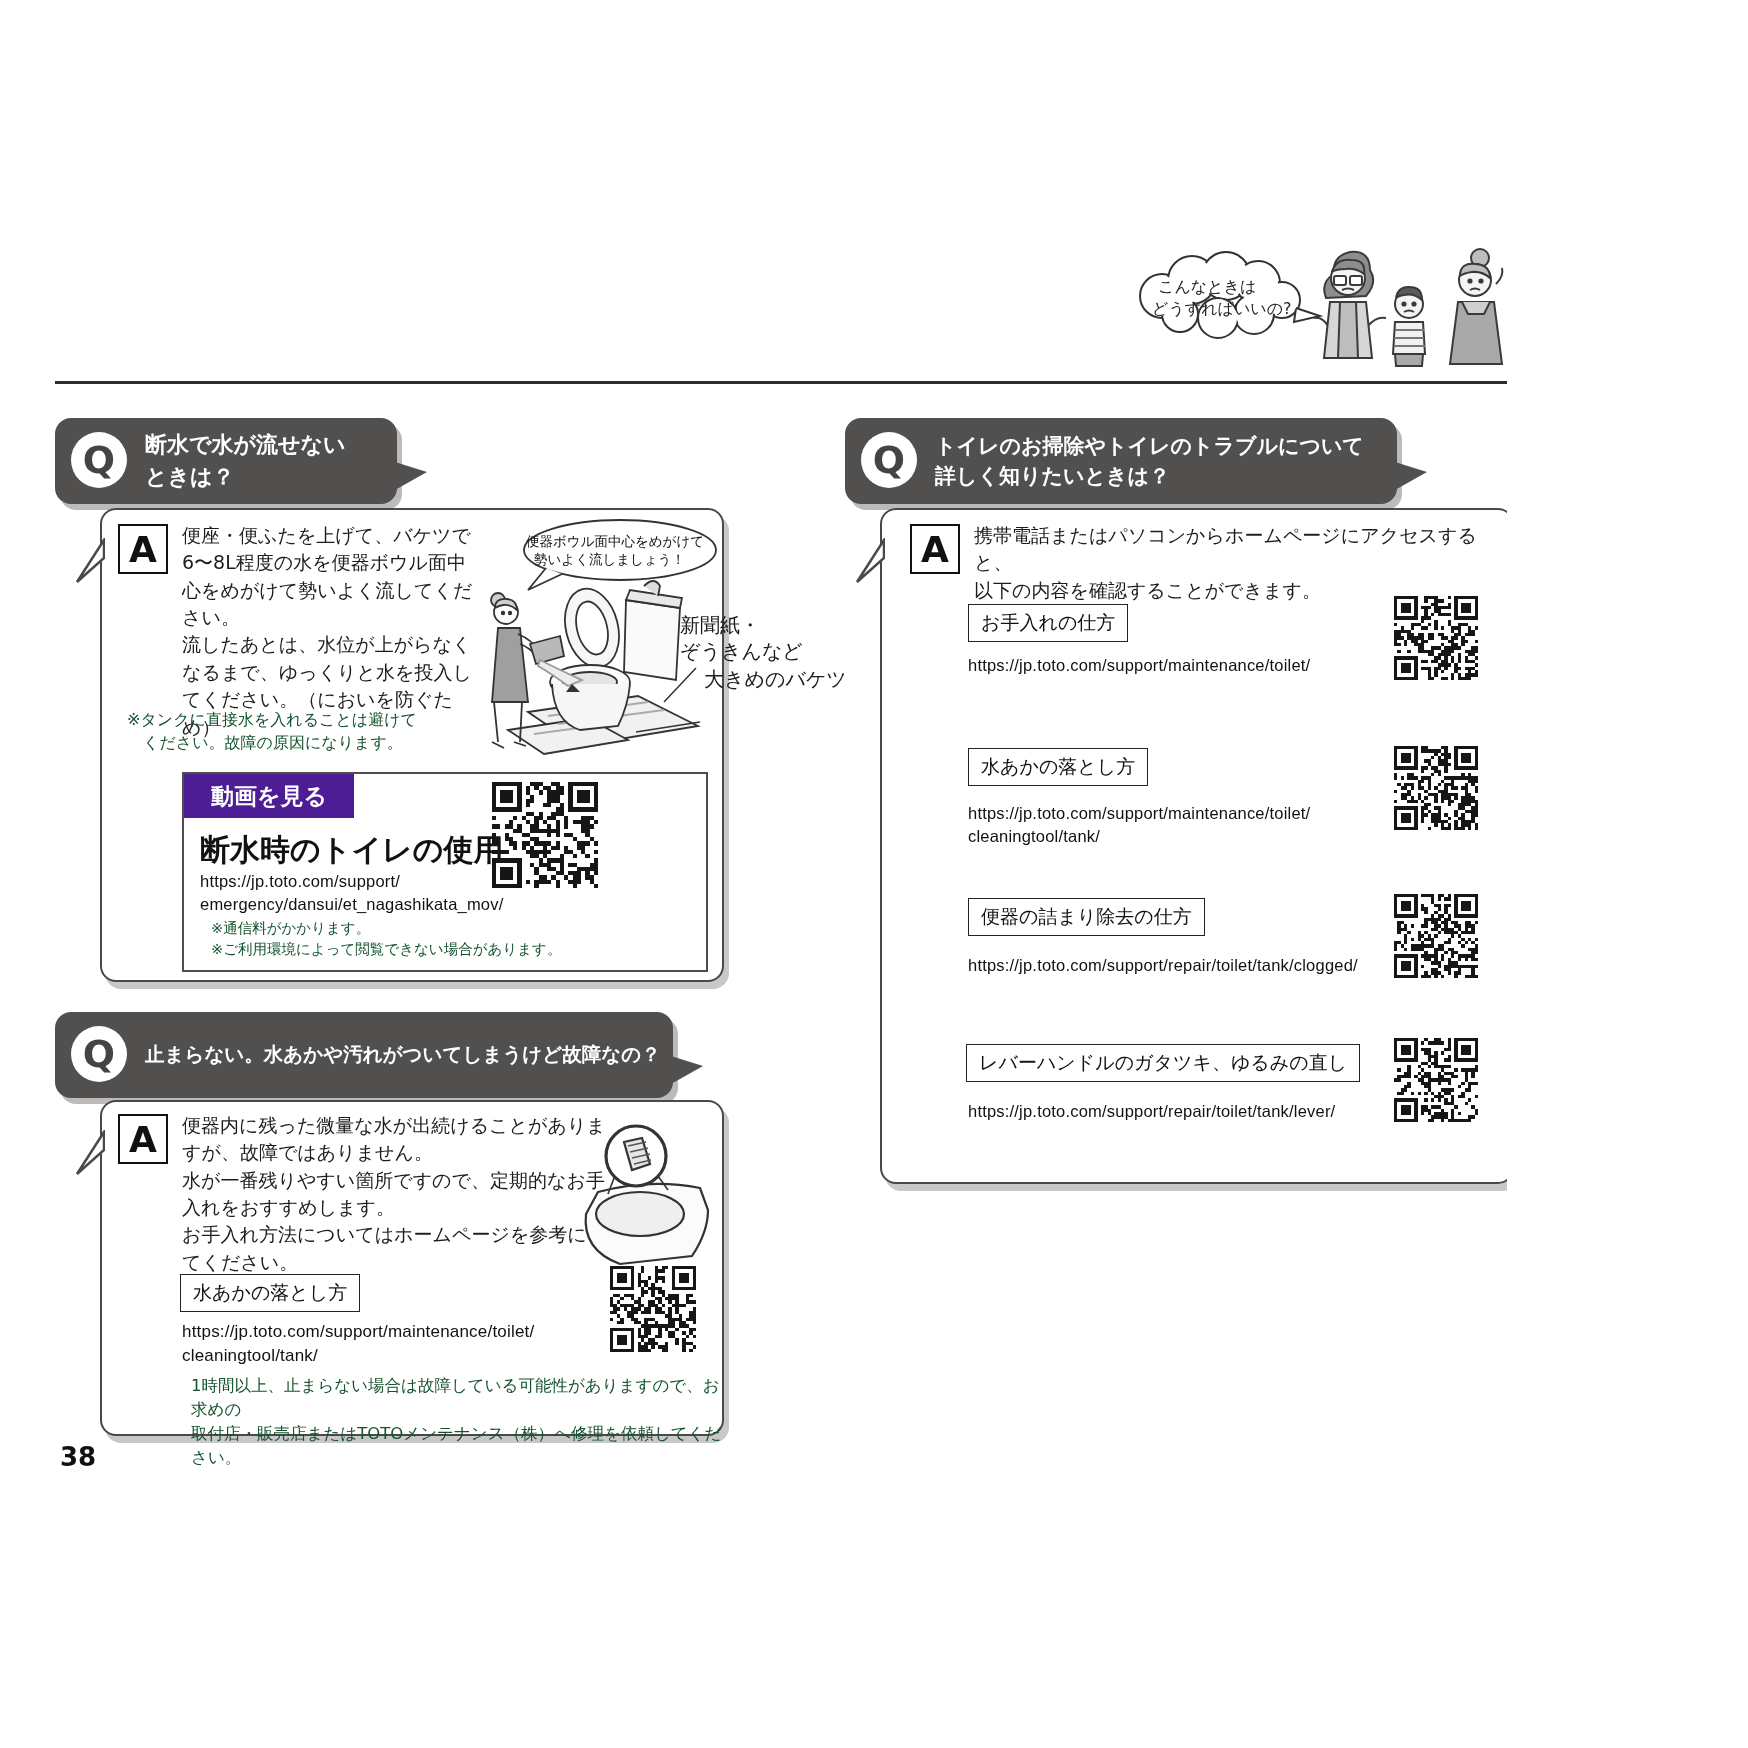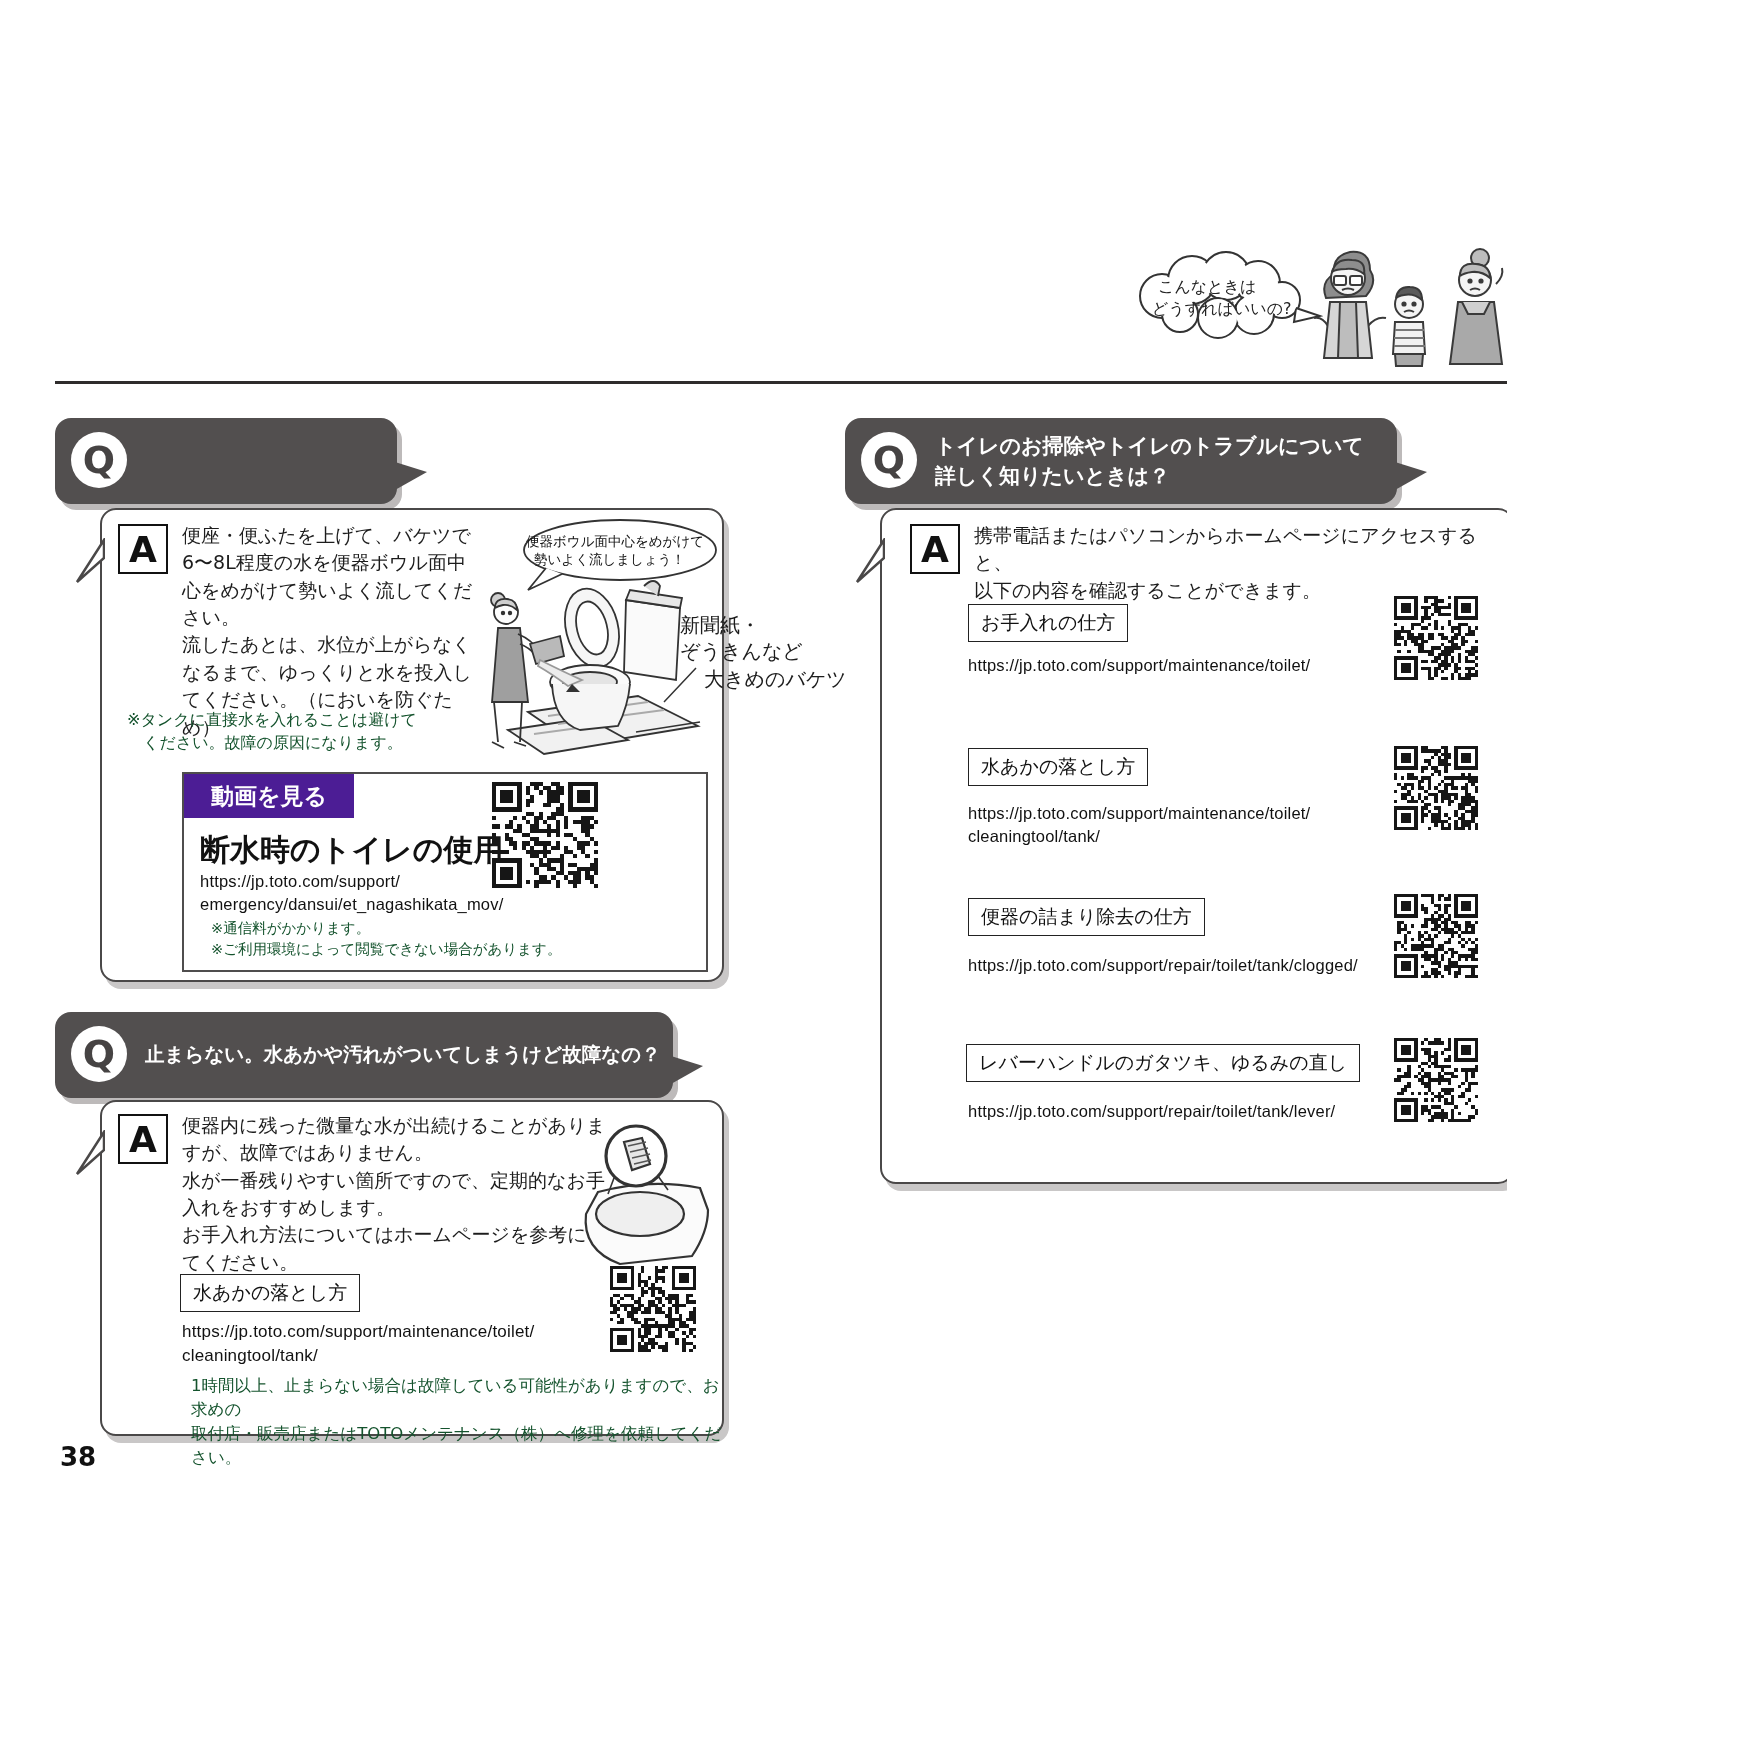--- a/index.html
+++ b/index.html
@@ -113,20 +113,24 @@
         <path d="M184 46 Q192 38 190 30" fill="none"></path>
         <path d="M146 64 L182 64 L190 126 L138 126 Z" fill="#a9a9a9"></path>
         <path d="M150 64 L156 76 L172 76 L178 64" fill="#cfcfcf"></path>
       </g>
     </svg>
   </div>
 
   <div class="qbubble" style="left:55px;top:418px;width:342px;height:86px;">
     <div class="qcircle">Q</div>
     <div class="qtail"></div>
+    <div class="qtext">
+      <div>断水で水が流せない</div>
+      <div>ときは？</div>
+    </div>
   </div>
 
   <div class="abox" style="left:100px;top:508px;width:620px;height:470px;">
     <svg class="atail" width="30" height="46">
       <polygon points="29,2 2,44 29,20" fill="#fff" stroke="#4a4848" stroke-width="2.5"></polygon>
     </svg>
     <div class="asquare" style="left:16px;top:14px;">A</div>
     <div class="body" style="left:80px;top:12px;width:298px;">
       <div>便座・便ふたを上げて、バケツで6〜8L程度の水を便器ボウル面中心をめがけて勢いよく流してください。</div>
       <div>流したあとは、水位が上がらなくなるまで、ゆっくりと水を投入してください。（においを防ぐため）</div>

